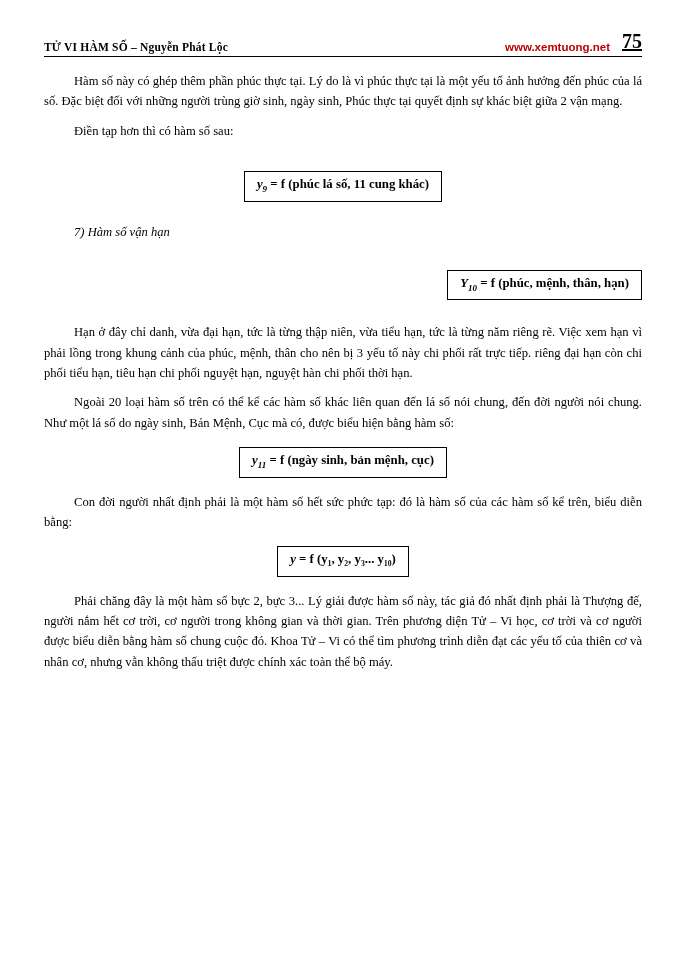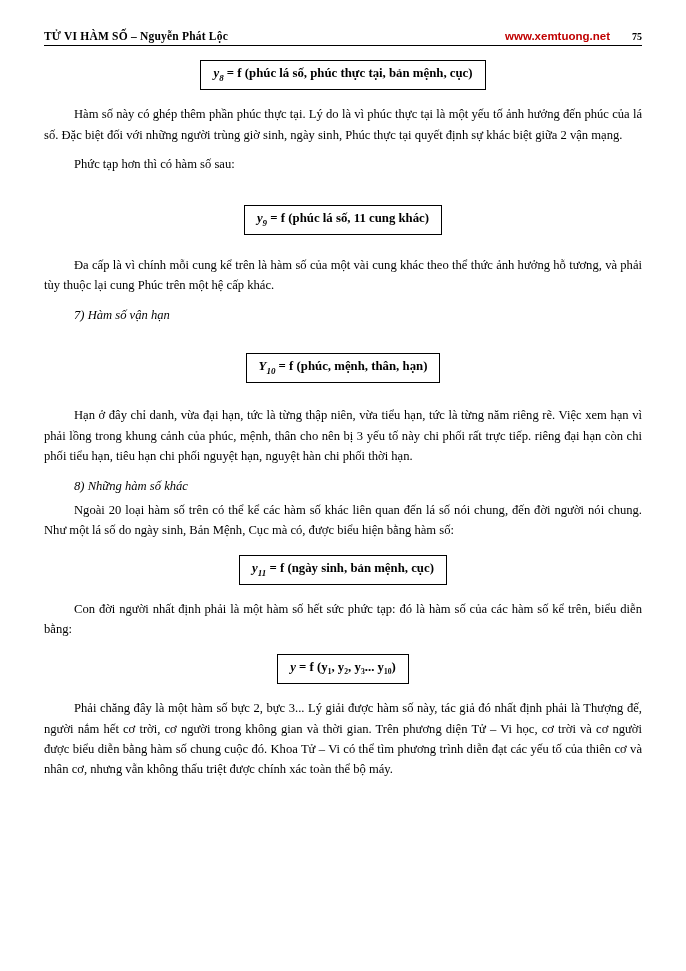--- a/index.html
+++ b/index.html
@@ -32,31 +32,32 @@
     margin-bottom: 14px;
   }
   .header-left {
     font-size: 11.5px;
     font-weight: bold;
     letter-spacing: 0.2px;
   }
   .header-right {
     display: flex;
     align-items: flex-end;
-    gap: 22px;
+    gap: 12px;
   }
   .header-site {
     font-family: "Liberation Sans", sans-serif;
     font-size: 11.5px;
     font-weight: bold;
     color: #c00000;
   }
   .header-page {
-    font-size: 10px;
+    font-size: 20px;
     font-weight: bold;
+    text-decoration: underline;
   }
   p.body-text {
     font-size: 12.6px;
     line-height: 1.62;
     text-align: justify;
     margin: 4px 0 9px 0;
     text-indent: 30px;
   }
   .section-head {
     font-size: 12.6px;
@@ -99,56 +100,47 @@
 <div class="page">
 
   <div class="header">
     <div class="header-left">TỬ VI HÀM SỐ – Nguyễn Phát Lộc</div>
     <div class="header-right">
       <span class="header-site">www.xemtuong.net</span>
       <span class="header-page">75</span>
     </div>
   </div>
 
-  <div class="formula-wrap">
-    <div class="formula">
-      <span class="var">y</span><span class="sub">8</span> <span>= f (phúc lá số, phúc thực tại, bản mệnh, cục)</span>
-    </div>
-  </div>
 
   <p class="body-text">Hàm số này có ghép thêm phần phúc thực tại. Lý do là vì phúc thực tại là một yếu tố ảnh hưởng đến phúc của lá số. Đặc biệt đối với những người trùng giờ sinh, ngày sinh, Phúc thực tại quyết định sự khác biệt giữa 2 vận mạng.</p>
 
-  <p class="body-text">Phức tạp hơn thì có hàm số sau:</p>
+  <p class="body-text">Điền tạp hơn thì có hàm số sau:</p>
 
   <div class="formula-wrap" style="margin-top:30px;margin-bottom:20px;font-family:Liberation Serif, serif;">
     <div class="formula">
       <span class="var">y</span><span class="sub">9</span> <span>= f (phúc lá số, 11 cung khác)</span>
     </div>
   </div>
 
 
-  <p class="body-text">Đa cấp là vì chính mỗi cung kể trên là hàm số của một vài cung khác theo thể thức ảnh hưởng hỗ tương, và phải tùy thuộc lại cung Phúc trên một hệ cấp khác.</p>
 
   <div class="section-head">
     <span class="num">7) </span><span class="title">Hàm số vận hạn</span>
   </div>
 
 
-  <div class="formula-wrap" style="margin-top:28px;margin-bottom:22px;">
+  <div class="formula-wrap" style="margin-top:28px;margin-bottom:22px;justify-content:flex-end;">
     <div class="formula">
       <span class="var">Y</span><span class="sub">10</span> <span>= f (phúc, mệnh, thân, hạn)</span>
     </div>
   </div>
 
   <p class="body-text">Hạn ở đây chỉ danh, vừa đại hạn, tức là từng thập niên, vừa tiểu hạn, tức là từng năm riêng rẽ. Việc xem hạn vì phải lồng trong khung cảnh của phúc, mệnh, thân cho nên bị 3 yếu tố này chi phối rất trực tiếp. riêng đại hạn còn chi phối tiểu hạn, tiêu hạn chi phối nguyệt hạn, nguyệt hàn chi phối thời hạn.</p>
 
 
-  <div class="section-head">
-    <span class="num">8) </span><span class="title">Những hàm số khác</span>
-  </div>
 
   <p class="body-text">Ngoài 20 loại hàm số trên có thể kể các hàm số khác liên quan đến lá số nói chung, đến đời người nói chung. Như một lá số do ngày sinh, Bản Mệnh, Cục mà có, được biểu hiện bằng hàm số:</p>
 
   <div class="formula-wrap" style="margin-top:14px;margin-bottom:14px;text-align:center;">
     <div class="formula">
       <span class="var">y</span><span class="sub">11</span> <span>= f (ngày sinh, bản mệnh, cục)</span>
     </div>
   </div>
 
   <p class="body-text">Con đời người nhất định phải là một hàm số hết sức phức tạp: đó là hàm số của các hàm số kể trên, biểu diễn bằng:</p>

